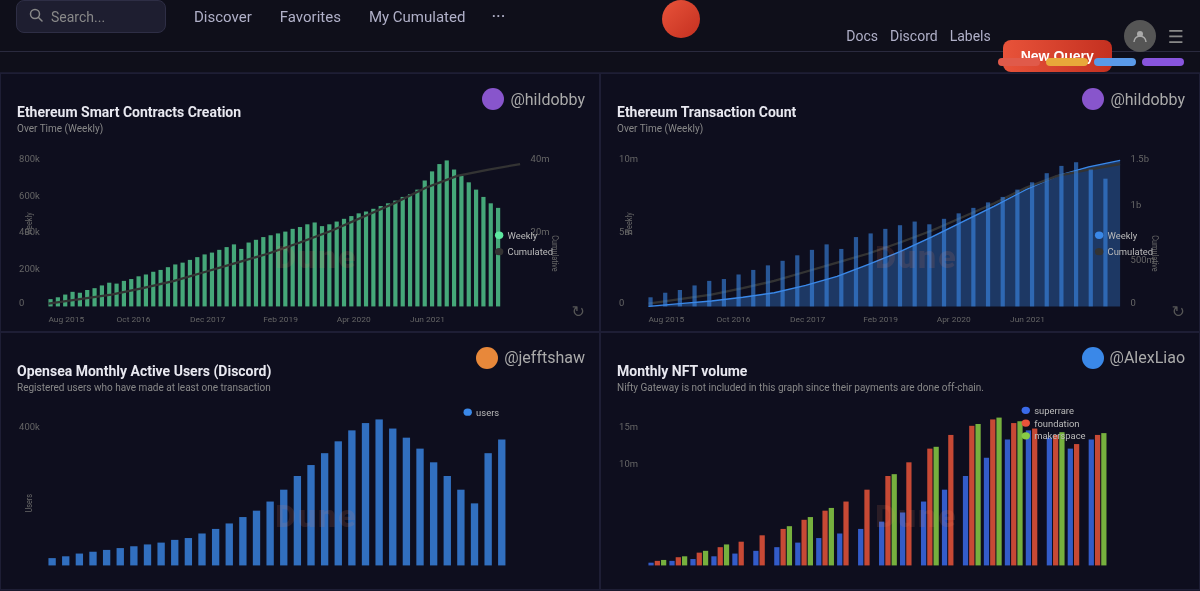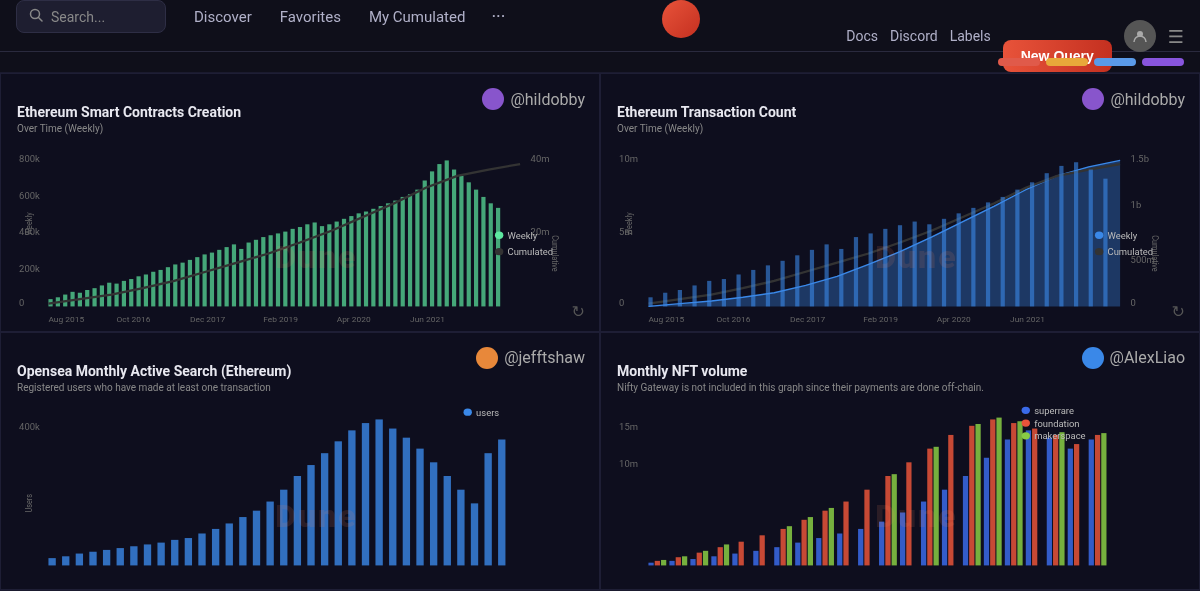--- a/index.html
+++ b/index.html
@@ -428,21 +428,21 @@
         <circle cx="460" cy="100" r="4" fill="#3a88e8"></circle>
         <text x="468" y="104" fill="#bbb" font-size="9">Weekly</text>
         <circle cx="460" cy="118" r="4" fill="#333"></circle>
         <text x="468" y="122" fill="#bbb" font-size="9">Cumulated</text>
       </svg>
     </div>
     <div class="refresh-icon">↻</div>
   </div>
 
   <div class="card">
-    <div class="card-title">Opensea Monthly Active Search (Ethereum)</div>
+    <div class="card-title">Opensea Monthly Active Users (Discord)</div>
     <div class="card-subtitle">Registered users who have made at least one transaction</div>
     <div class="card-author">
       <div class="author-avatar author-avatar-orange"></div>
       <span>@jefftshaw</span>
     </div>
     <div class="chart-area">
       <div class="dune-watermark">Dune</div>
       <svg class="chart-svg" viewBox="0 0 540 200" preserveAspectRatio="none">
         <text x="2" y="30" fill="#666" font-size="9">400k</text>
         <text x="14" y="120" fill="#666" font-size="8" transform="rotate(-90,14,120)">Users</text>

